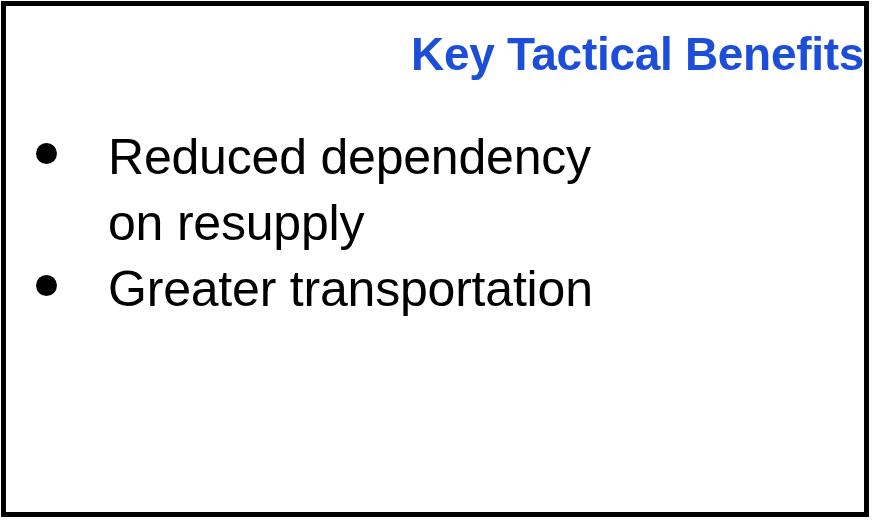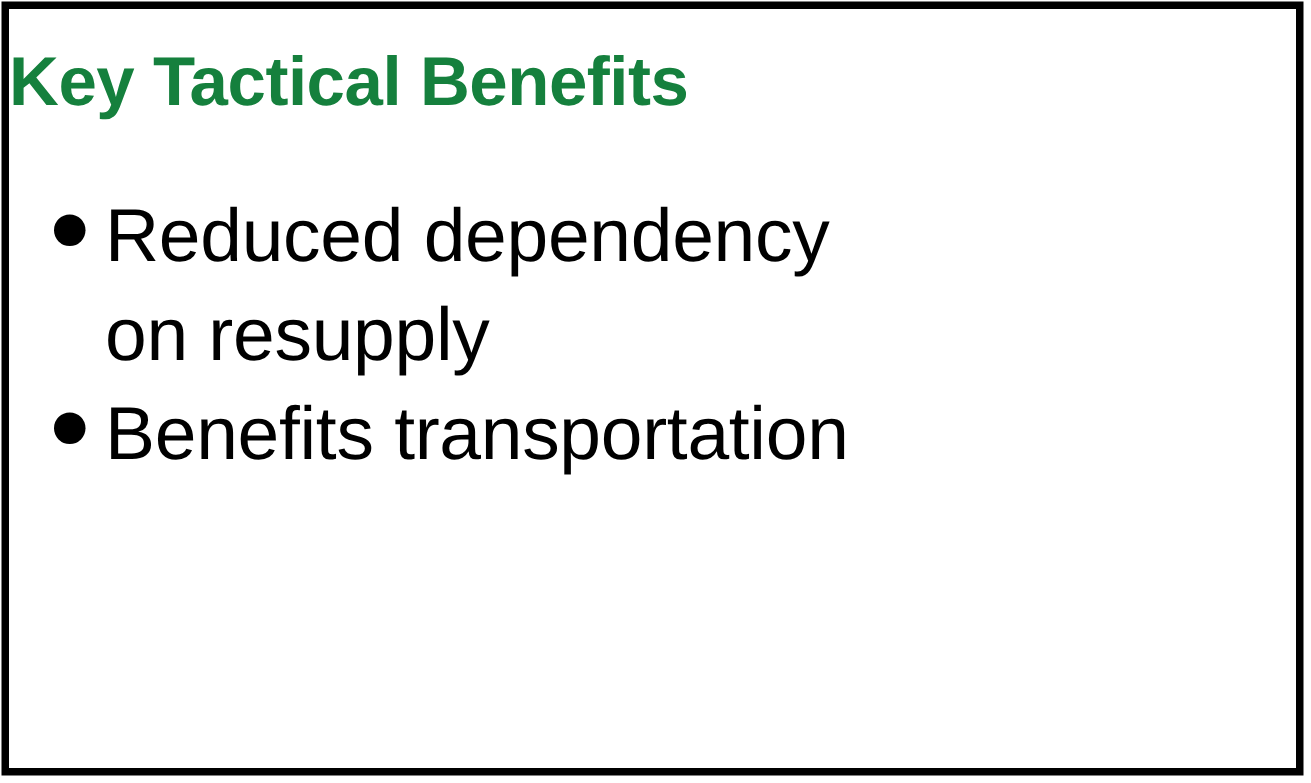--- a/index.html
+++ b/index.html
@@ -27,26 +27,26 @@
     border: 5px solid #000000;
     overflow: hidden;
   }
 
   
   .title {
     position: absolute;
     left: 0;
     top: 22px;
     width: 858px;
-    text-align: left;
+    text-align: right;
     font-size: 46px;
     font-weight: bold;
     line-height: 52px;
     letter-spacing: -0.3px;
-    color: #15803d;
+    color: #1d4ed8;
     white-space: nowrap;
   }
 
   
   .bullet-list {
     position: absolute;
     left: 0;
     top: 118px;
     width: 858px;
   }
@@ -60,21 +60,21 @@
     position: absolute;
     left: 30px;
     top: 19px;
     width: 21px;
     height: 21px;
     border-radius: 50%;
     background: #000000;
   }
 
   .bullet-text {
-    margin-left: 64px;
+    margin-left: 102px;
     width: 530px;
     font-size: 50px;
     line-height: 66px;
     font-weight: normal;
     color: #000000;
     font-stretch: condensed;
     letter-spacing: -0.2px;
   }
 </style>
 </head>
@@ -87,17 +87,17 @@
   <div class="bullet-list">
 
     <div class="bullet-item">
       <span class="bullet-marker"></span>
       <div class="bullet-text">Reduced dependency on resupply</div>
     </div>
 
 
     <div class="bullet-item">
       <span class="bullet-marker"></span>
-      <div class="bullet-text">Benefits transportation</div>
+      <div class="bullet-text">Greater transportation</div>
     </div>
 
   </div>
 </div>
 
 </body></html>

